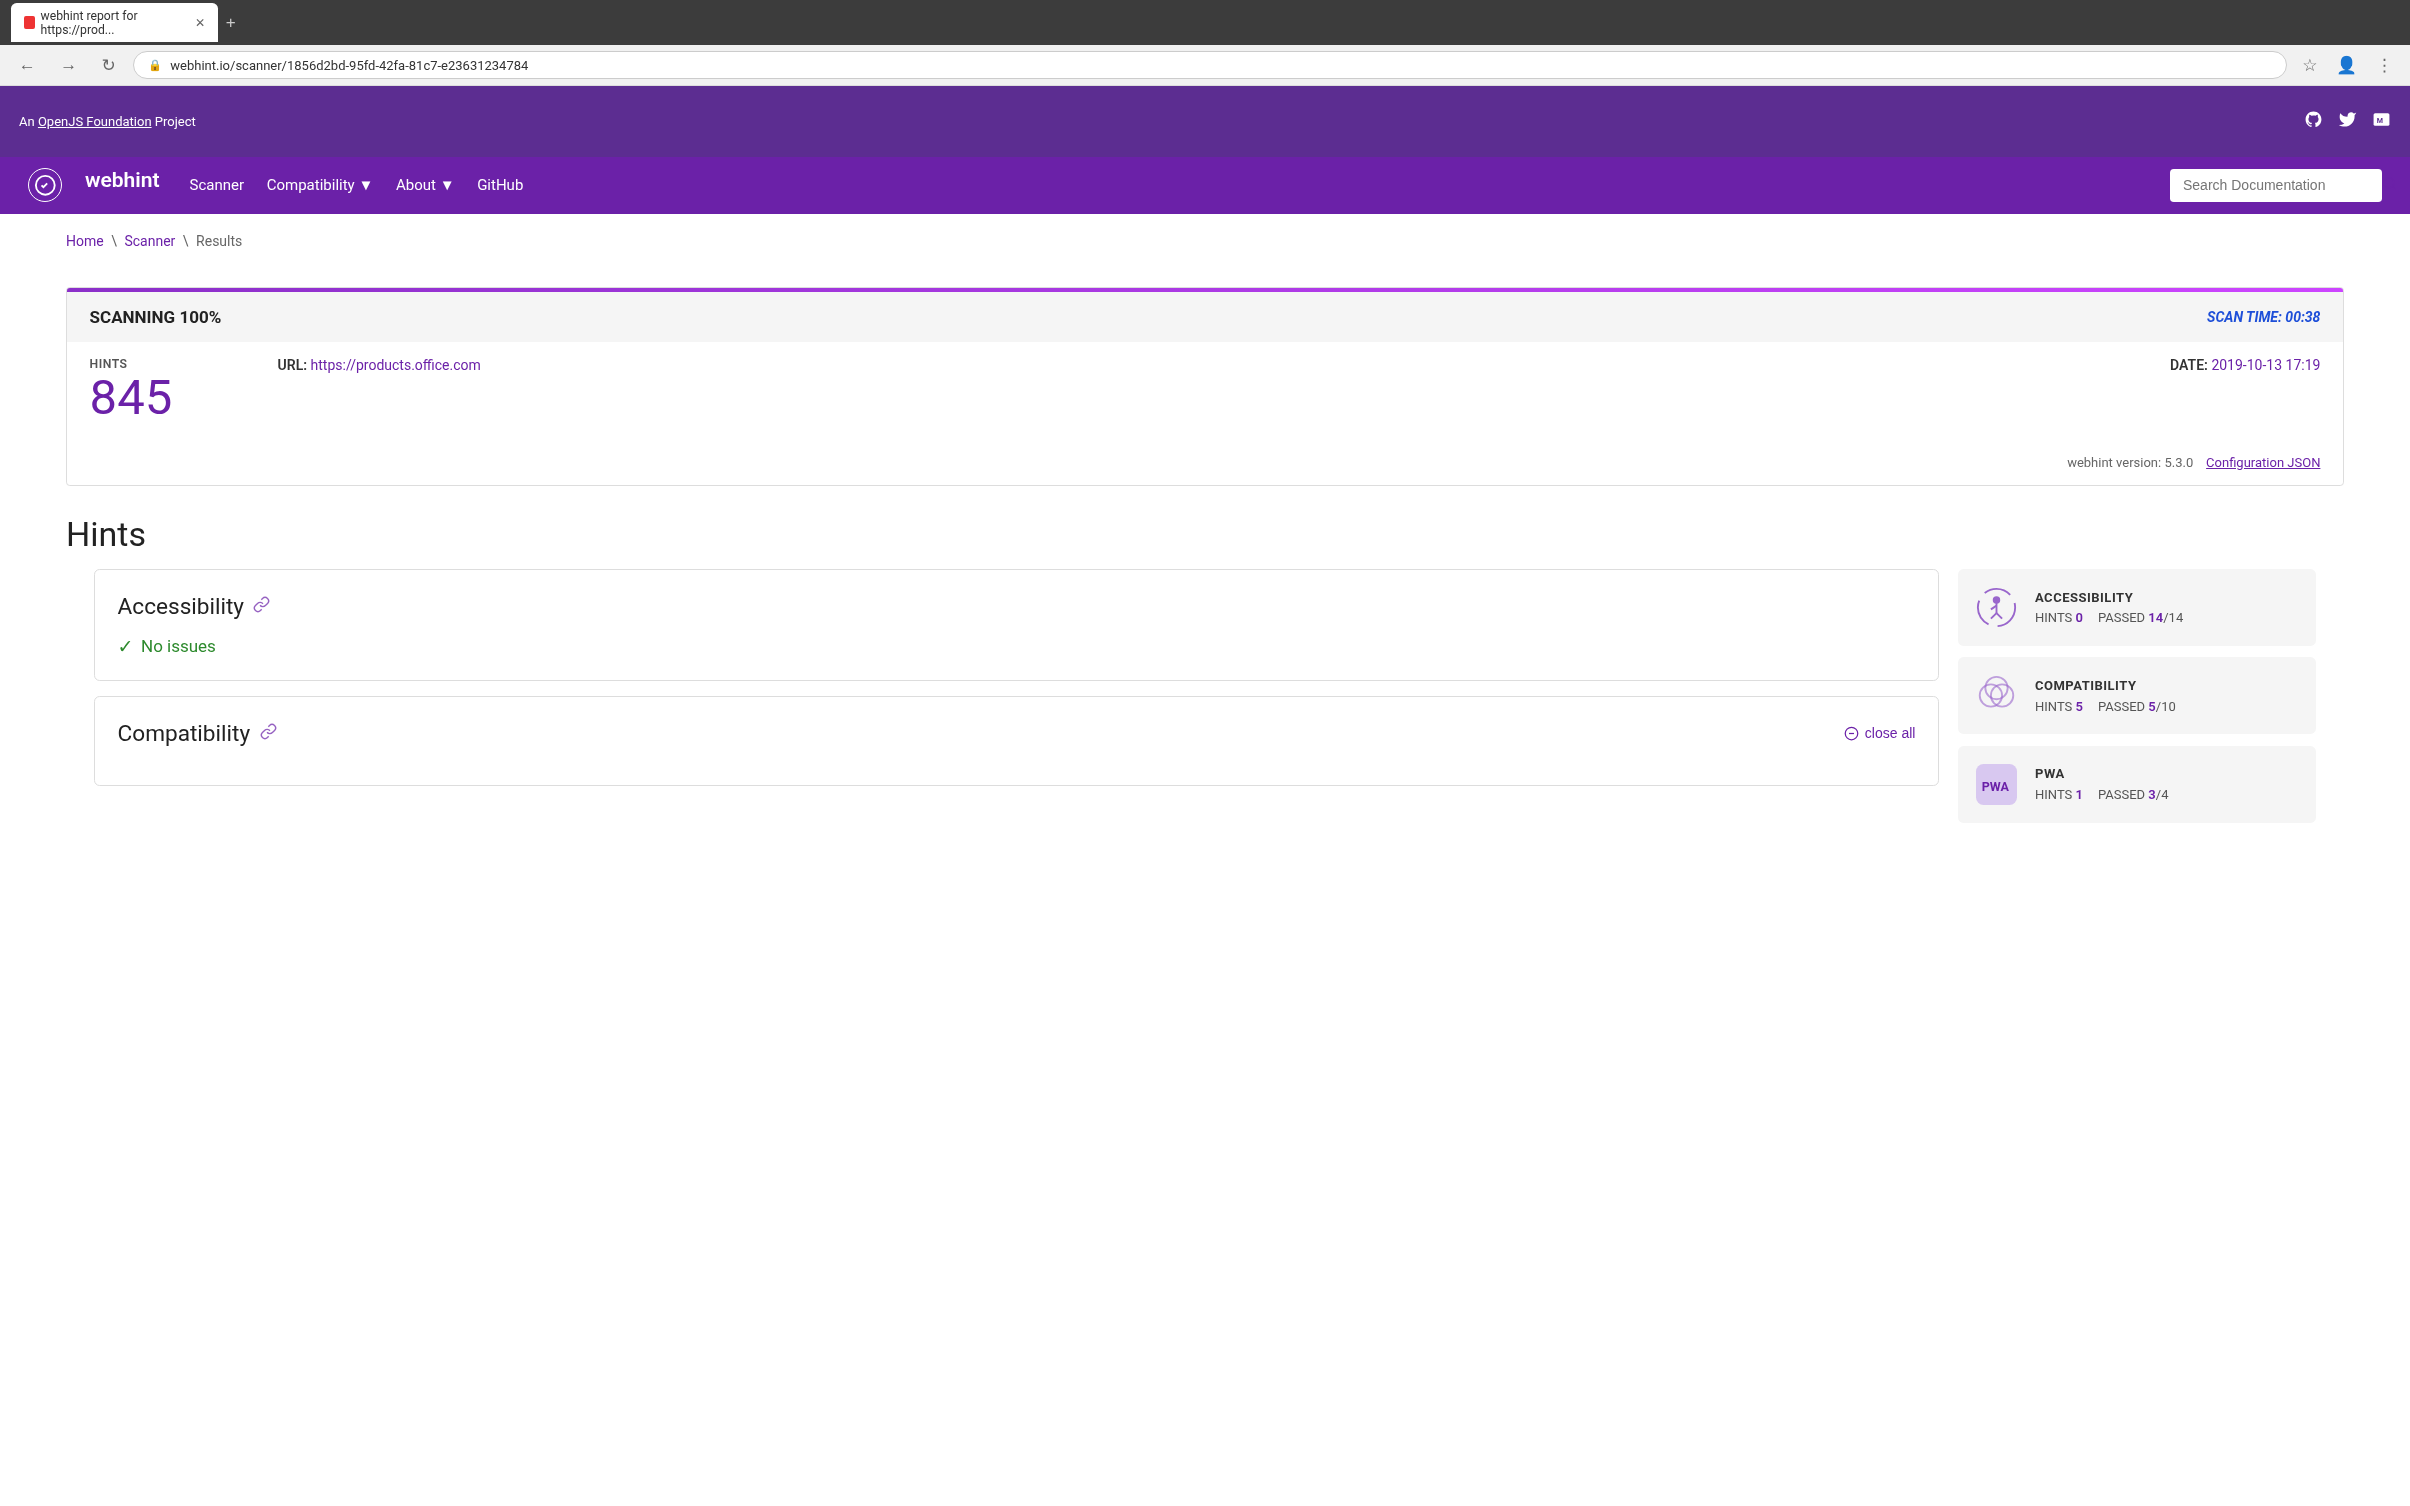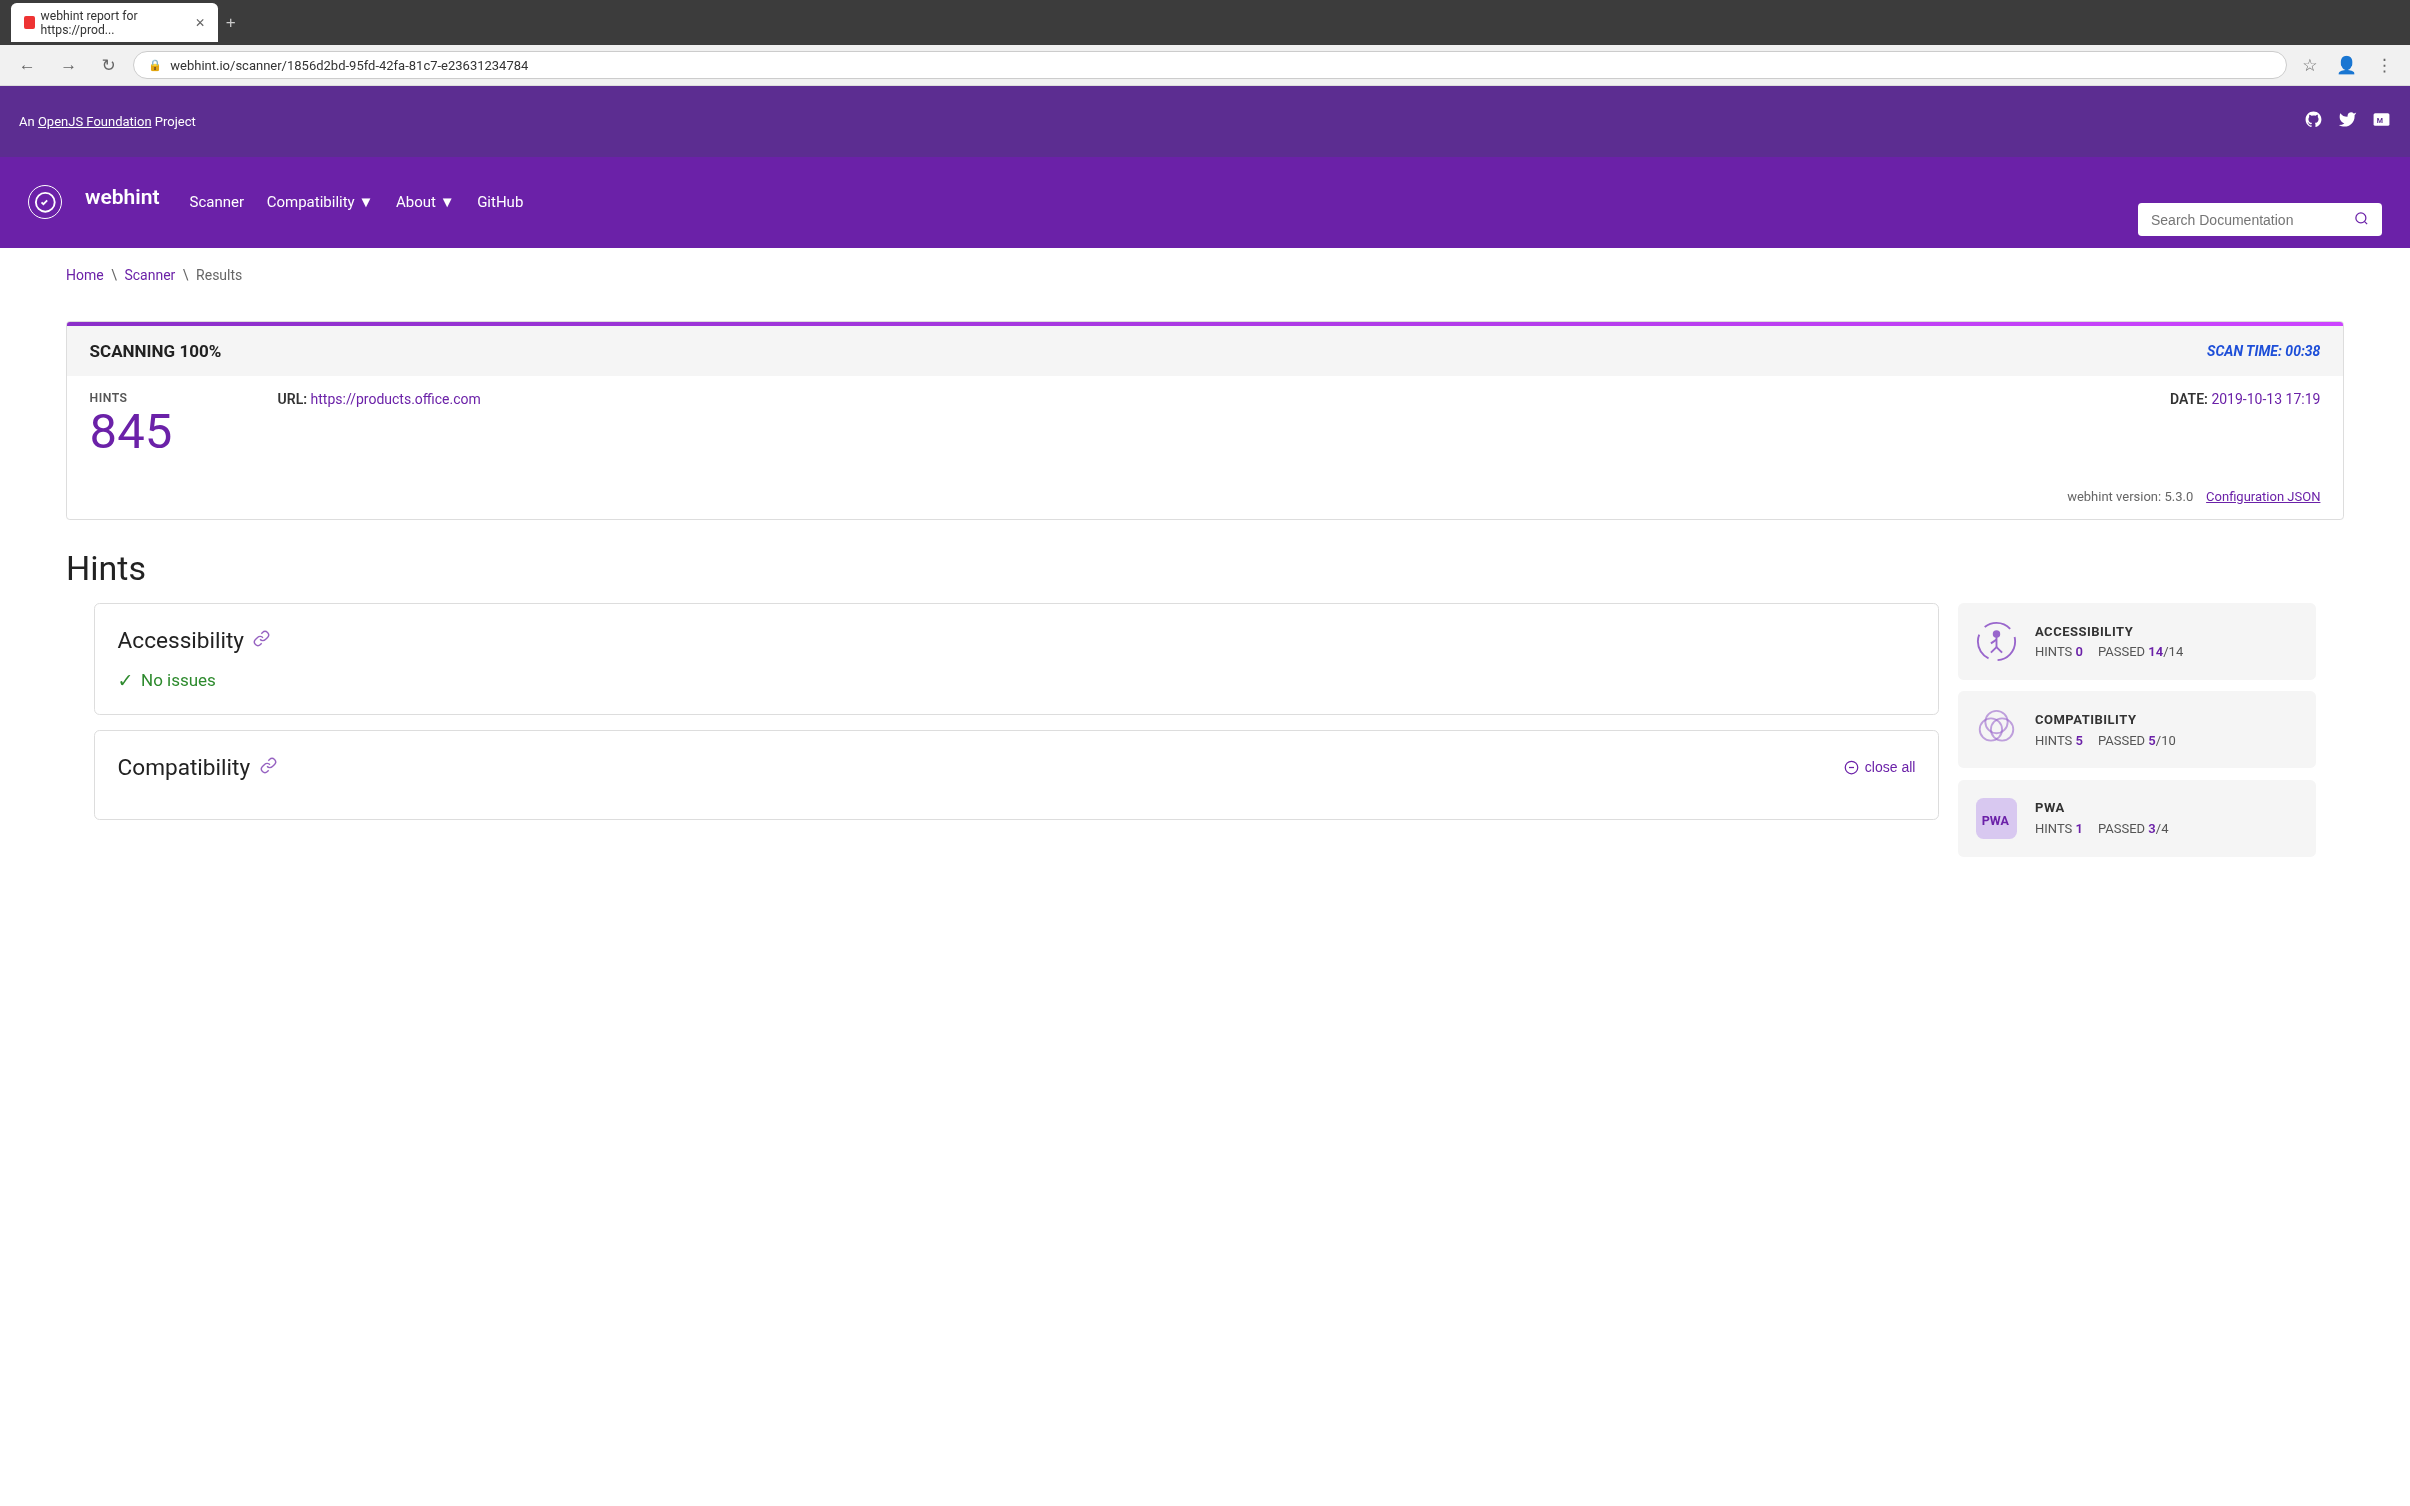--- a/index.html
+++ b/index.html
@@ -24,21 +24,21 @@
     .top-banner a { color: #fff; text-decoration: underline; }
     .social-icons { display: flex; gap: 15px; align-items: center; }
     .social-icon { color: #fff; font-size: 17px; cursor: pointer; text-decoration: none; }
 
     
     nav { background: #6b21a8; padding: 11.3px 28px; display: flex; align-items: center; gap: 30px; }
     .logo { display: flex; align-items: flex-start; gap: 23px; color: #fff; font-size: 21px; font-weight: 600; text-decoration: none; }
     .logo-icon { width: 34px; height: 34px; border-radius: 50%; border: 1.9px solid #fff; display: flex; align-items: center; justify-content: center; color: #fff; font-size: 15px; font-weight: bold; }
     .nav-links { display: flex; gap: 22.6px; align-items: center; flex: 1; }
     .nav-link { color: #fff; text-decoration: none; font-size: 15px; display: flex; align-items: center; gap: 3.8px; cursor: pointer; }
-    .search-bar { background: #fff; border: none; border-radius: 3.8px; padding: 7.5px 13px; font-size: 14px; width: 244px; display: flex; align-items: center; gap: 18px; margin-top: 35px; }
+    .search-bar { background: #fff; border: none; border-radius: 3.8px; padding: 7.5px 13px; font-size: 14px; width: 212px; display: flex; align-items: center; gap: 18px; }
     .search-input { border: none; outline: none; font-size: 14px; flex: 1; color: #999; }
     .search-btn { background: none; border: none; cursor: pointer; color: #6b21a8; font-size: 15px; }
 
     
     .breadcrumb { padding: 19px 66px; font-size: 14px; color: #6b21a8; display: flex; align-items: center; gap: 7.5px; }
     .breadcrumb a { color: #6b21a8; text-decoration: none; }
     .breadcrumb-sep { color: #666; }
     .breadcrumb-current { color: #666; }
 
     

